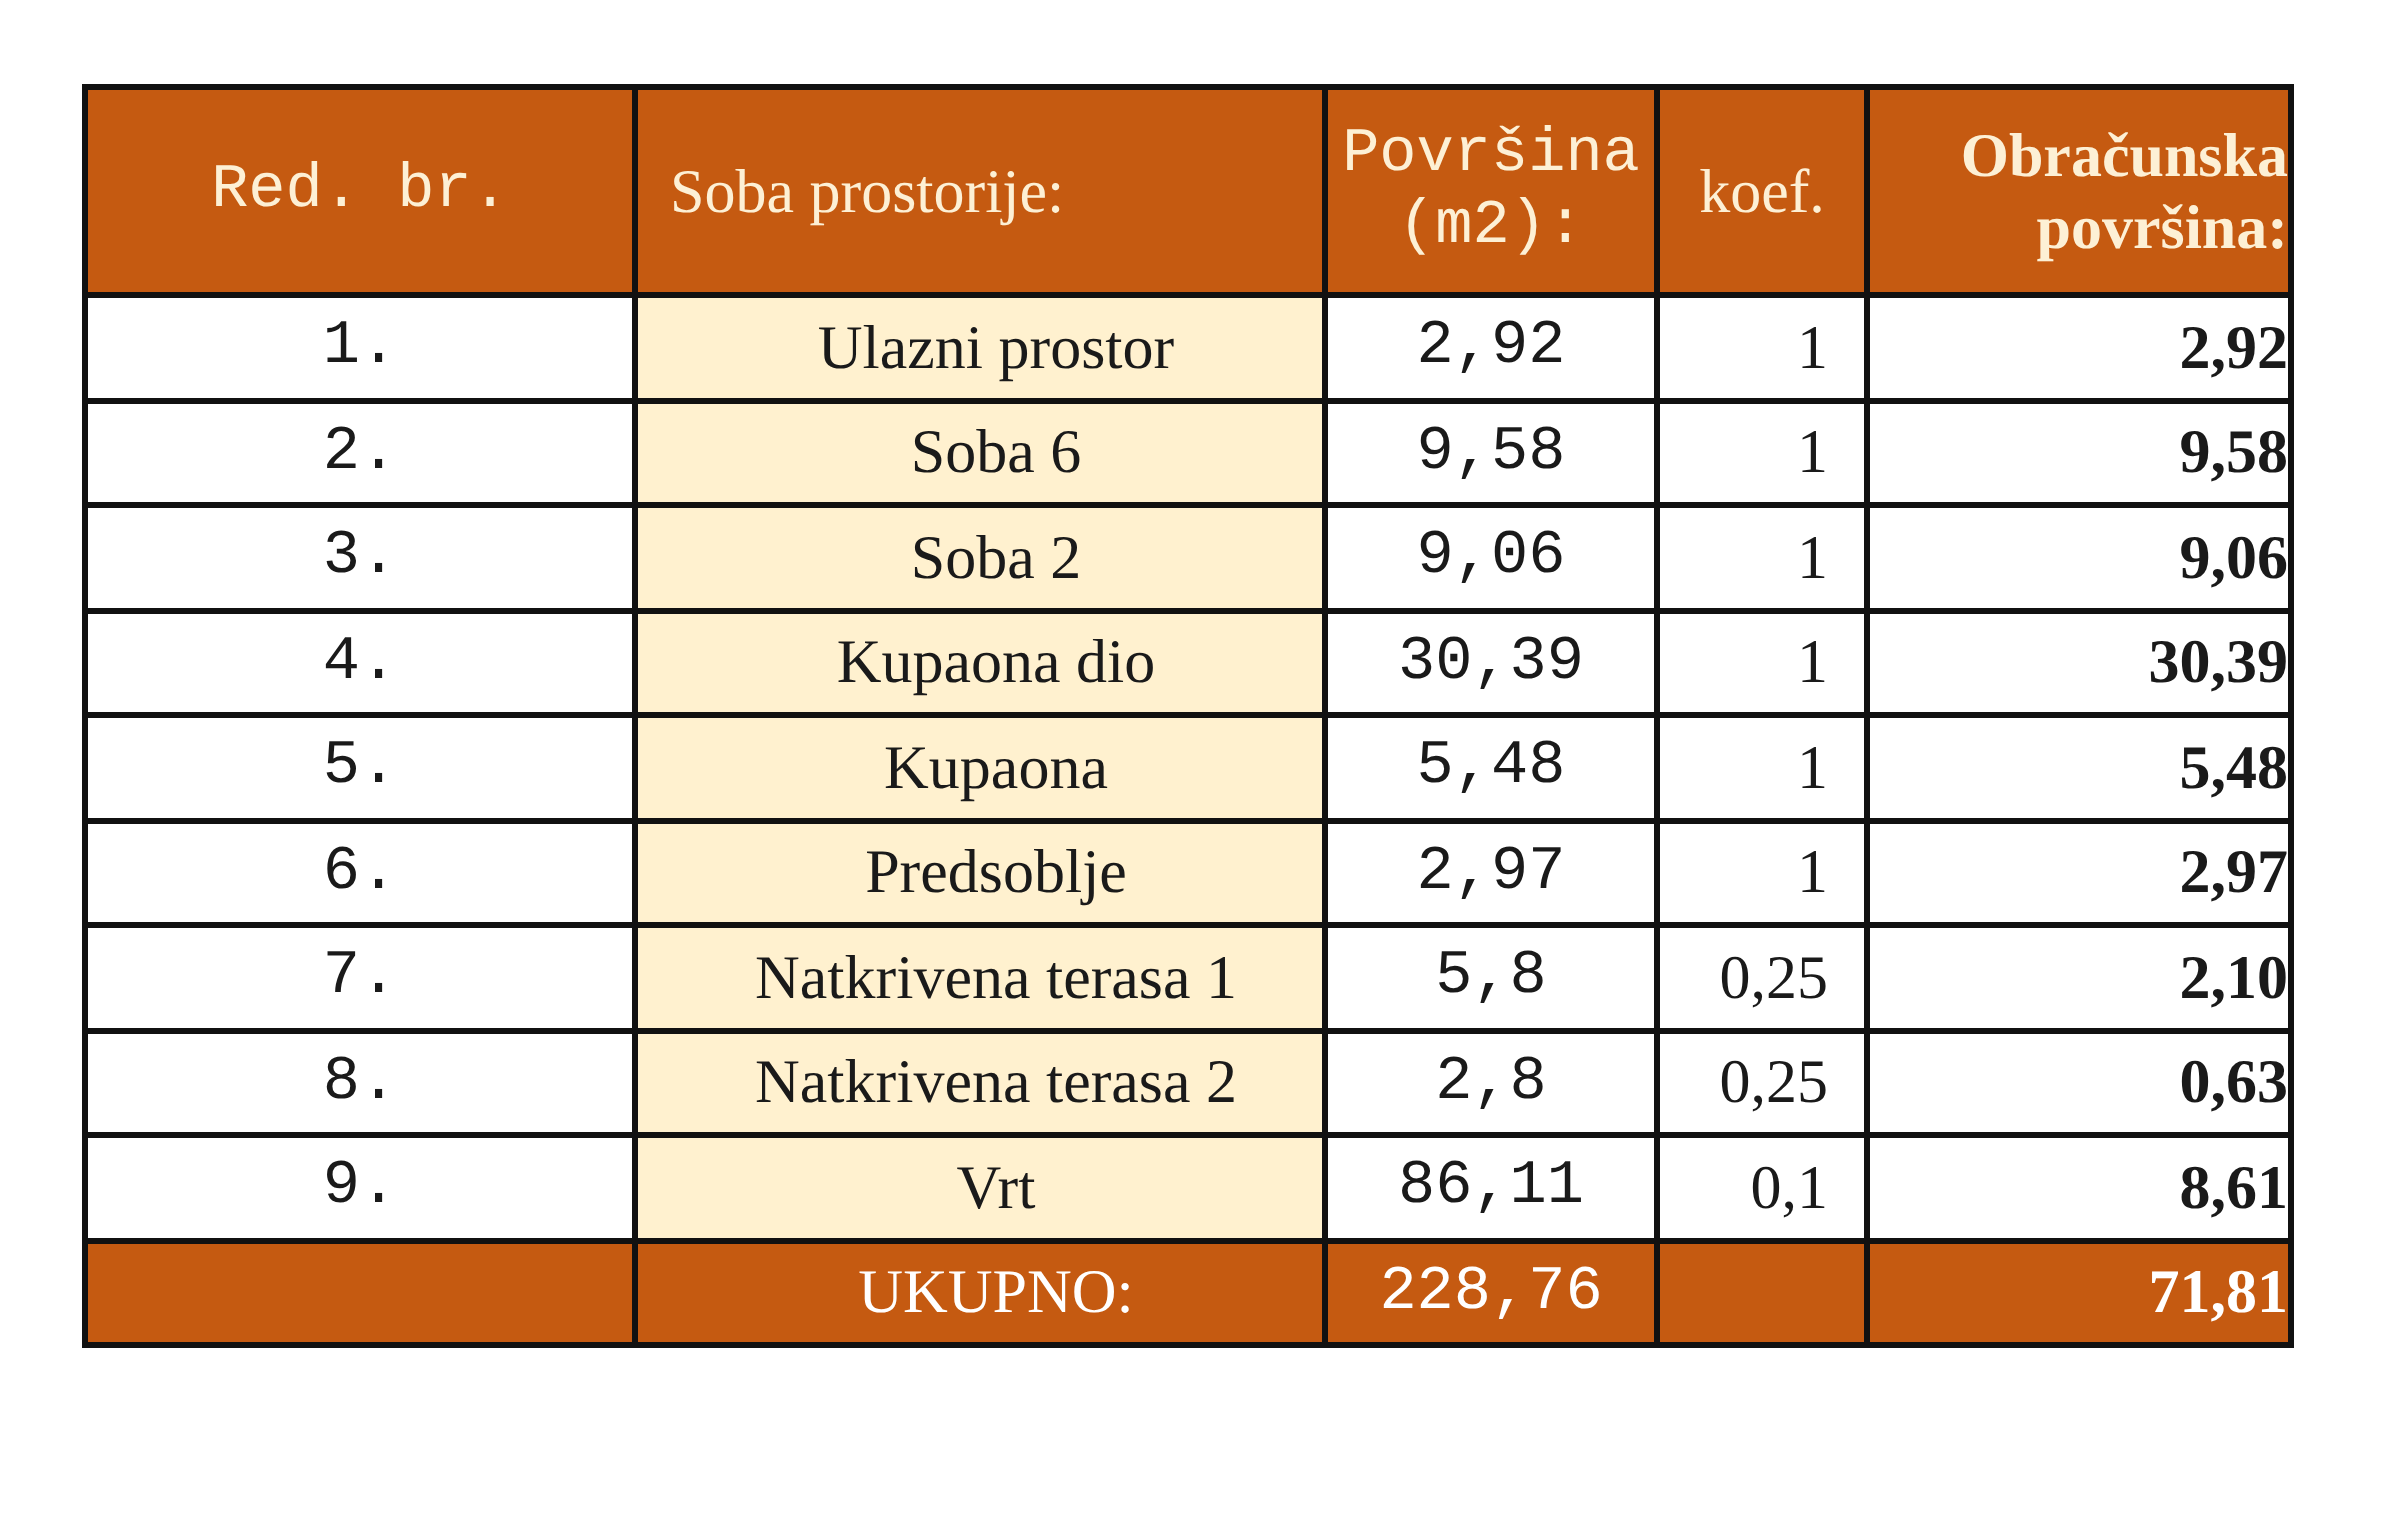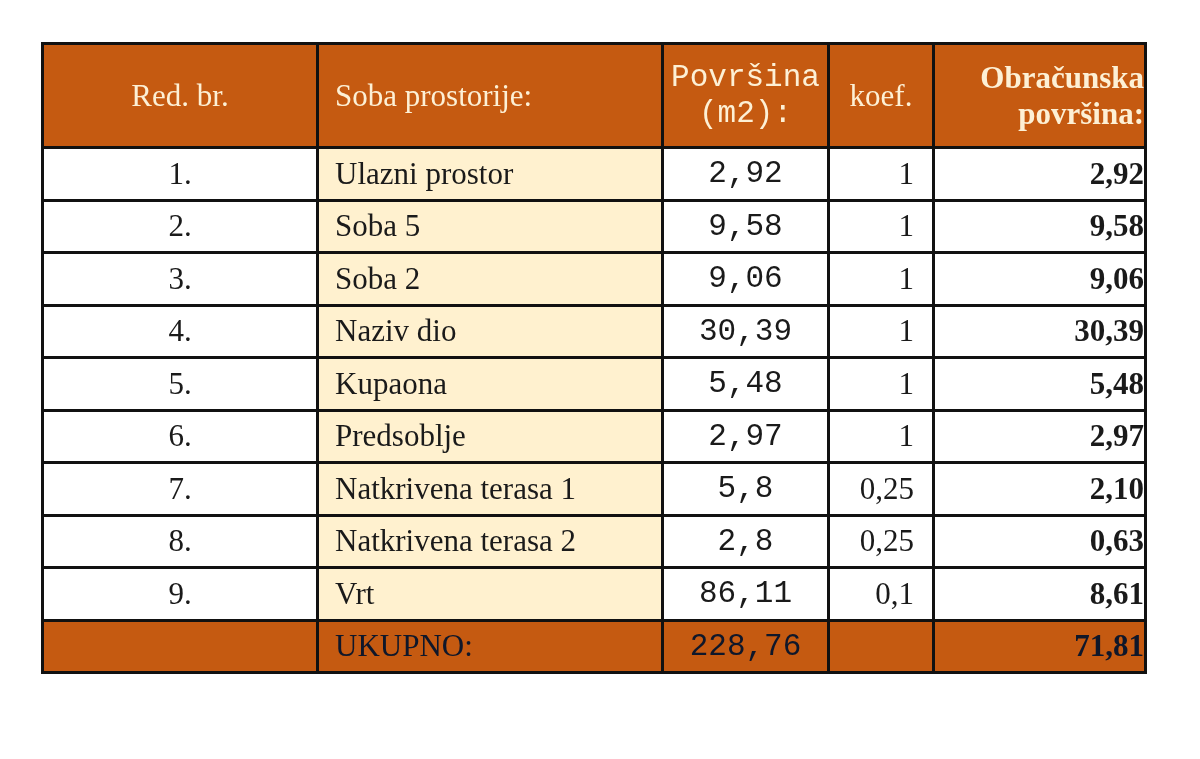--- a/index.html
+++ b/index.html
@@ -6,23 +6,23 @@
   body { width:1200px; height:759px; position:relative; overflow:hidden;
          font-family:"Liberation Serif","DejaVu Serif",serif; }
   table { position:absolute; left:41px; top:42px; border-collapse:collapse;
           border:3px solid #111; }
   td, th { border:3px solid #111; padding:0; font-weight:normal;
            font-size:31px; color:#1a1a1a; }
   th { background:#c55a11; color:#fdf0d5; line-height:36px; }
   tr.hdr { height:104px; }
   tr.row { height:52.5px; }
   tr.total { height:52px; }
-  tr.total td { background:#c55a11; color:#0f172a; }
-  .c1 { width:272px; text-align:center; }
-  .c2 { width:345px; text-align:left; padding-left:16px; box-sizing:border-box; }
+  tr.total td { background:#c55a11; color:#ffffff; }
+  .c1 { width:272px; text-align:center;font-family:Liberation Mono, monospace; }
+  .c2 { width:345px; text-align:center; padding-left:16px; box-sizing:border-box; }
   .c3 { width:163px; text-align:center;font-family:Liberation Mono, monospace; }
   .c4 { width:105px; text-align:right; padding-right:18px; box-sizing:border-box; }
   .c5 { width:209px; text-align:right;font-weight:bold; }
   tr.row td.c2 { background:#fff2cc; }
   tr.row td { background:#ffffff; }
   tr.row td.c2 { background:#fff1cf; }
   th.c2 { text-align:left; padding-left:16px; }
   th.c4 { text-align:center; padding-right:0; }
 </style>
 </head>
@@ -39,35 +39,35 @@
   </tr>
   <tr class="row">
         <td class="c1">1.</td>
         <td class="c2">Ulazni prostor</td>
         <td class="c3">2,92</td>
         <td class="c4">1</td>
         <td class="c5">2,92</td>
       </tr>
   <tr class="row">
         <td class="c1">2.</td>
-        <td class="c2">Soba 5</td>
+        <td class="c2">Soba 6</td>
         <td class="c3">9,58</td>
         <td class="c4">1</td>
         <td class="c5">9,58</td>
       </tr>
   <tr class="row">
         <td class="c1">3.</td>
         <td class="c2">Soba 2</td>
         <td class="c3">9,06</td>
         <td class="c4">1</td>
         <td class="c5">9,06</td>
       </tr>
   <tr class="row">
         <td class="c1">4.</td>
-        <td class="c2">Naziv dio</td>
+        <td class="c2">Kupaona dio</td>
         <td class="c3">30,39</td>
         <td class="c4">1</td>
         <td class="c5">30,39</td>
       </tr>
   <tr class="row">
         <td class="c1">5.</td>
         <td class="c2">Kupaona</td>
         <td class="c3">5,48</td>
         <td class="c4">1</td>
         <td class="c5">5,48</td>

